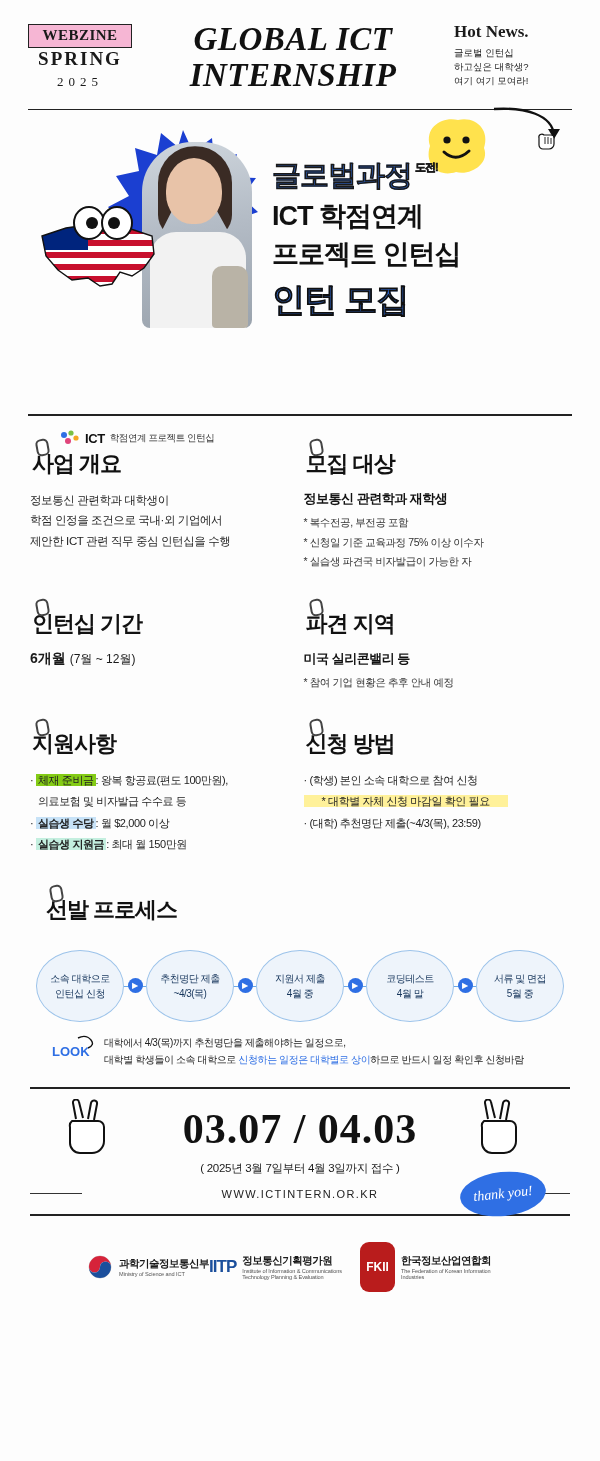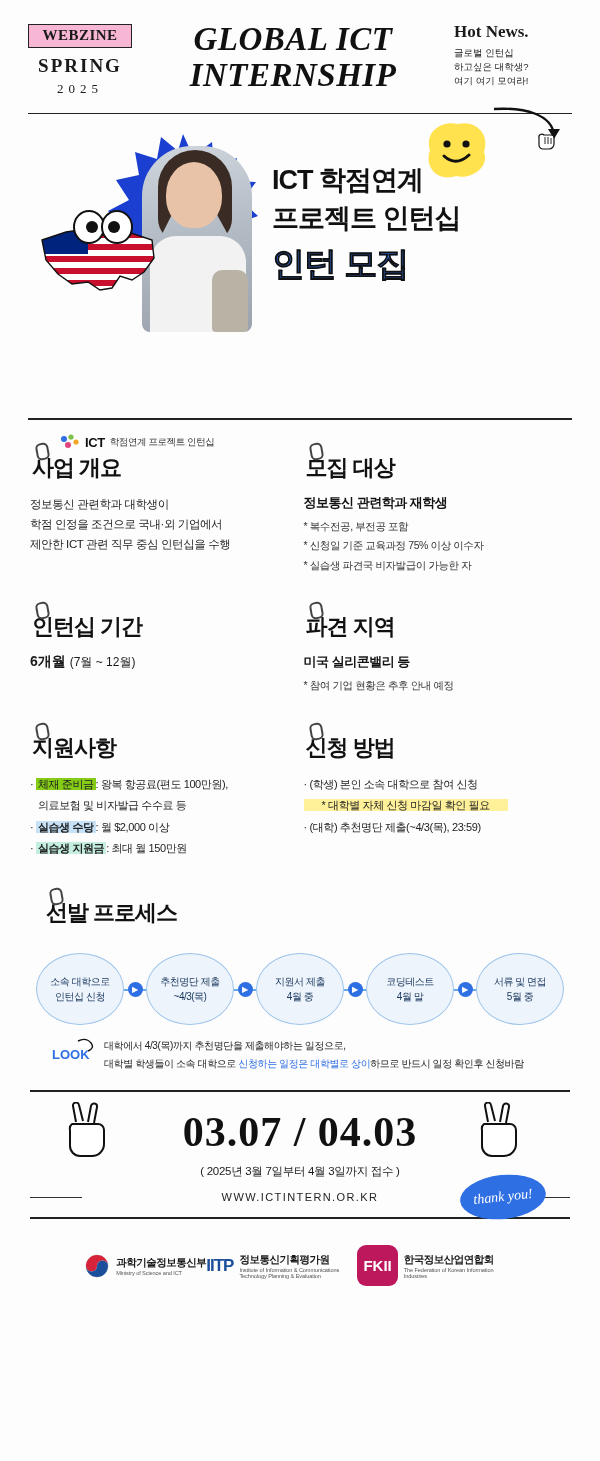--- a/index.html
+++ b/index.html
@@ -39,21 +39,20 @@
     font-size: 15px;
     letter-spacing: 0.5px;
     font-family: "Liberation Serif", serif;
     padding: 2px 0 3px 0;
     border: 1px solid #222;
   }
   .webzine-spring {
     font-family: "Liberation Serif", serif;
     font-size: 19px;
     letter-spacing: 2px;
-    margin-top: 7px;
     font-weight: bold;
   }
   .webzine-year {
     font-family: "Liberation Serif", serif;
     font-size: 13px;
     letter-spacing: 5px;
     margin-top: 4px;
   }
   .title-block {
     flex: 1;
@@ -428,22 +427,22 @@
   }
   .flogo { display: flex; align-items: center; gap: 6px; }
   .flogo .mark { width: 26px; height: 26px; flex: none; }
   .flogo .txt-ko { font-size: 10.5px; font-weight: bold; color: #1a1a1a; letter-spacing: -0.5px; }
   .flogo .txt-en { font-size: 5.6px; color: #555; letter-spacing: -0.1px; }
   .iitp-mark {
     font-family: "Liberation Sans", sans-serif;
     font-weight: bold; font-size: 17px; color: #1b4f9c; letter-spacing: -1px;
   }
   .fki-mark {
-    font-size: 15px; font-weight: bold; color: #fff; background: #be185d;
-    border-radius: 9px; padding: 12px 6px;
+    font-size: 12px; font-weight: bold; color: #fff; background: #b91c1c;
+    border-radius: 9px; padding: 18px 6px;
   }
   .blue-txt-f { color: #1b4f9c; }
 </style>
 </head>
 <body>
 
 <div class="page">
 
   <div class="header">
     <div class="webzine-box">
@@ -516,20 +515,23 @@
     </svg>
 
     <svg class="eyes" viewBox="0 0 62 34">
       <ellipse cx="17" cy="17" rx="15" ry="16" fill="#fff" stroke="#111" stroke-width="2"></ellipse>
       <ellipse cx="45" cy="17" rx="15" ry="16" fill="#fff" stroke="#111" stroke-width="2"></ellipse>
       <circle cx="20" cy="17" r="6" fill="#111"></circle>
       <circle cx="42" cy="17" r="6" fill="#111"></circle>
     </svg>
 
     <div class="hero-text">
+      <div class="ht-line1">
+        <span>글로벌과정</span><span class="ht-badge">도전!</span>
+      </div>
       <div class="ht-line2">ICT 학점연계</div>
       <div class="ht-line3">프로젝트 인턴십</div>
       <div class="ht-line4">인턴 모집</div>
     </div>
   </div>
 
   <hr class="hr-thick">
 
   <div class="content">
 

